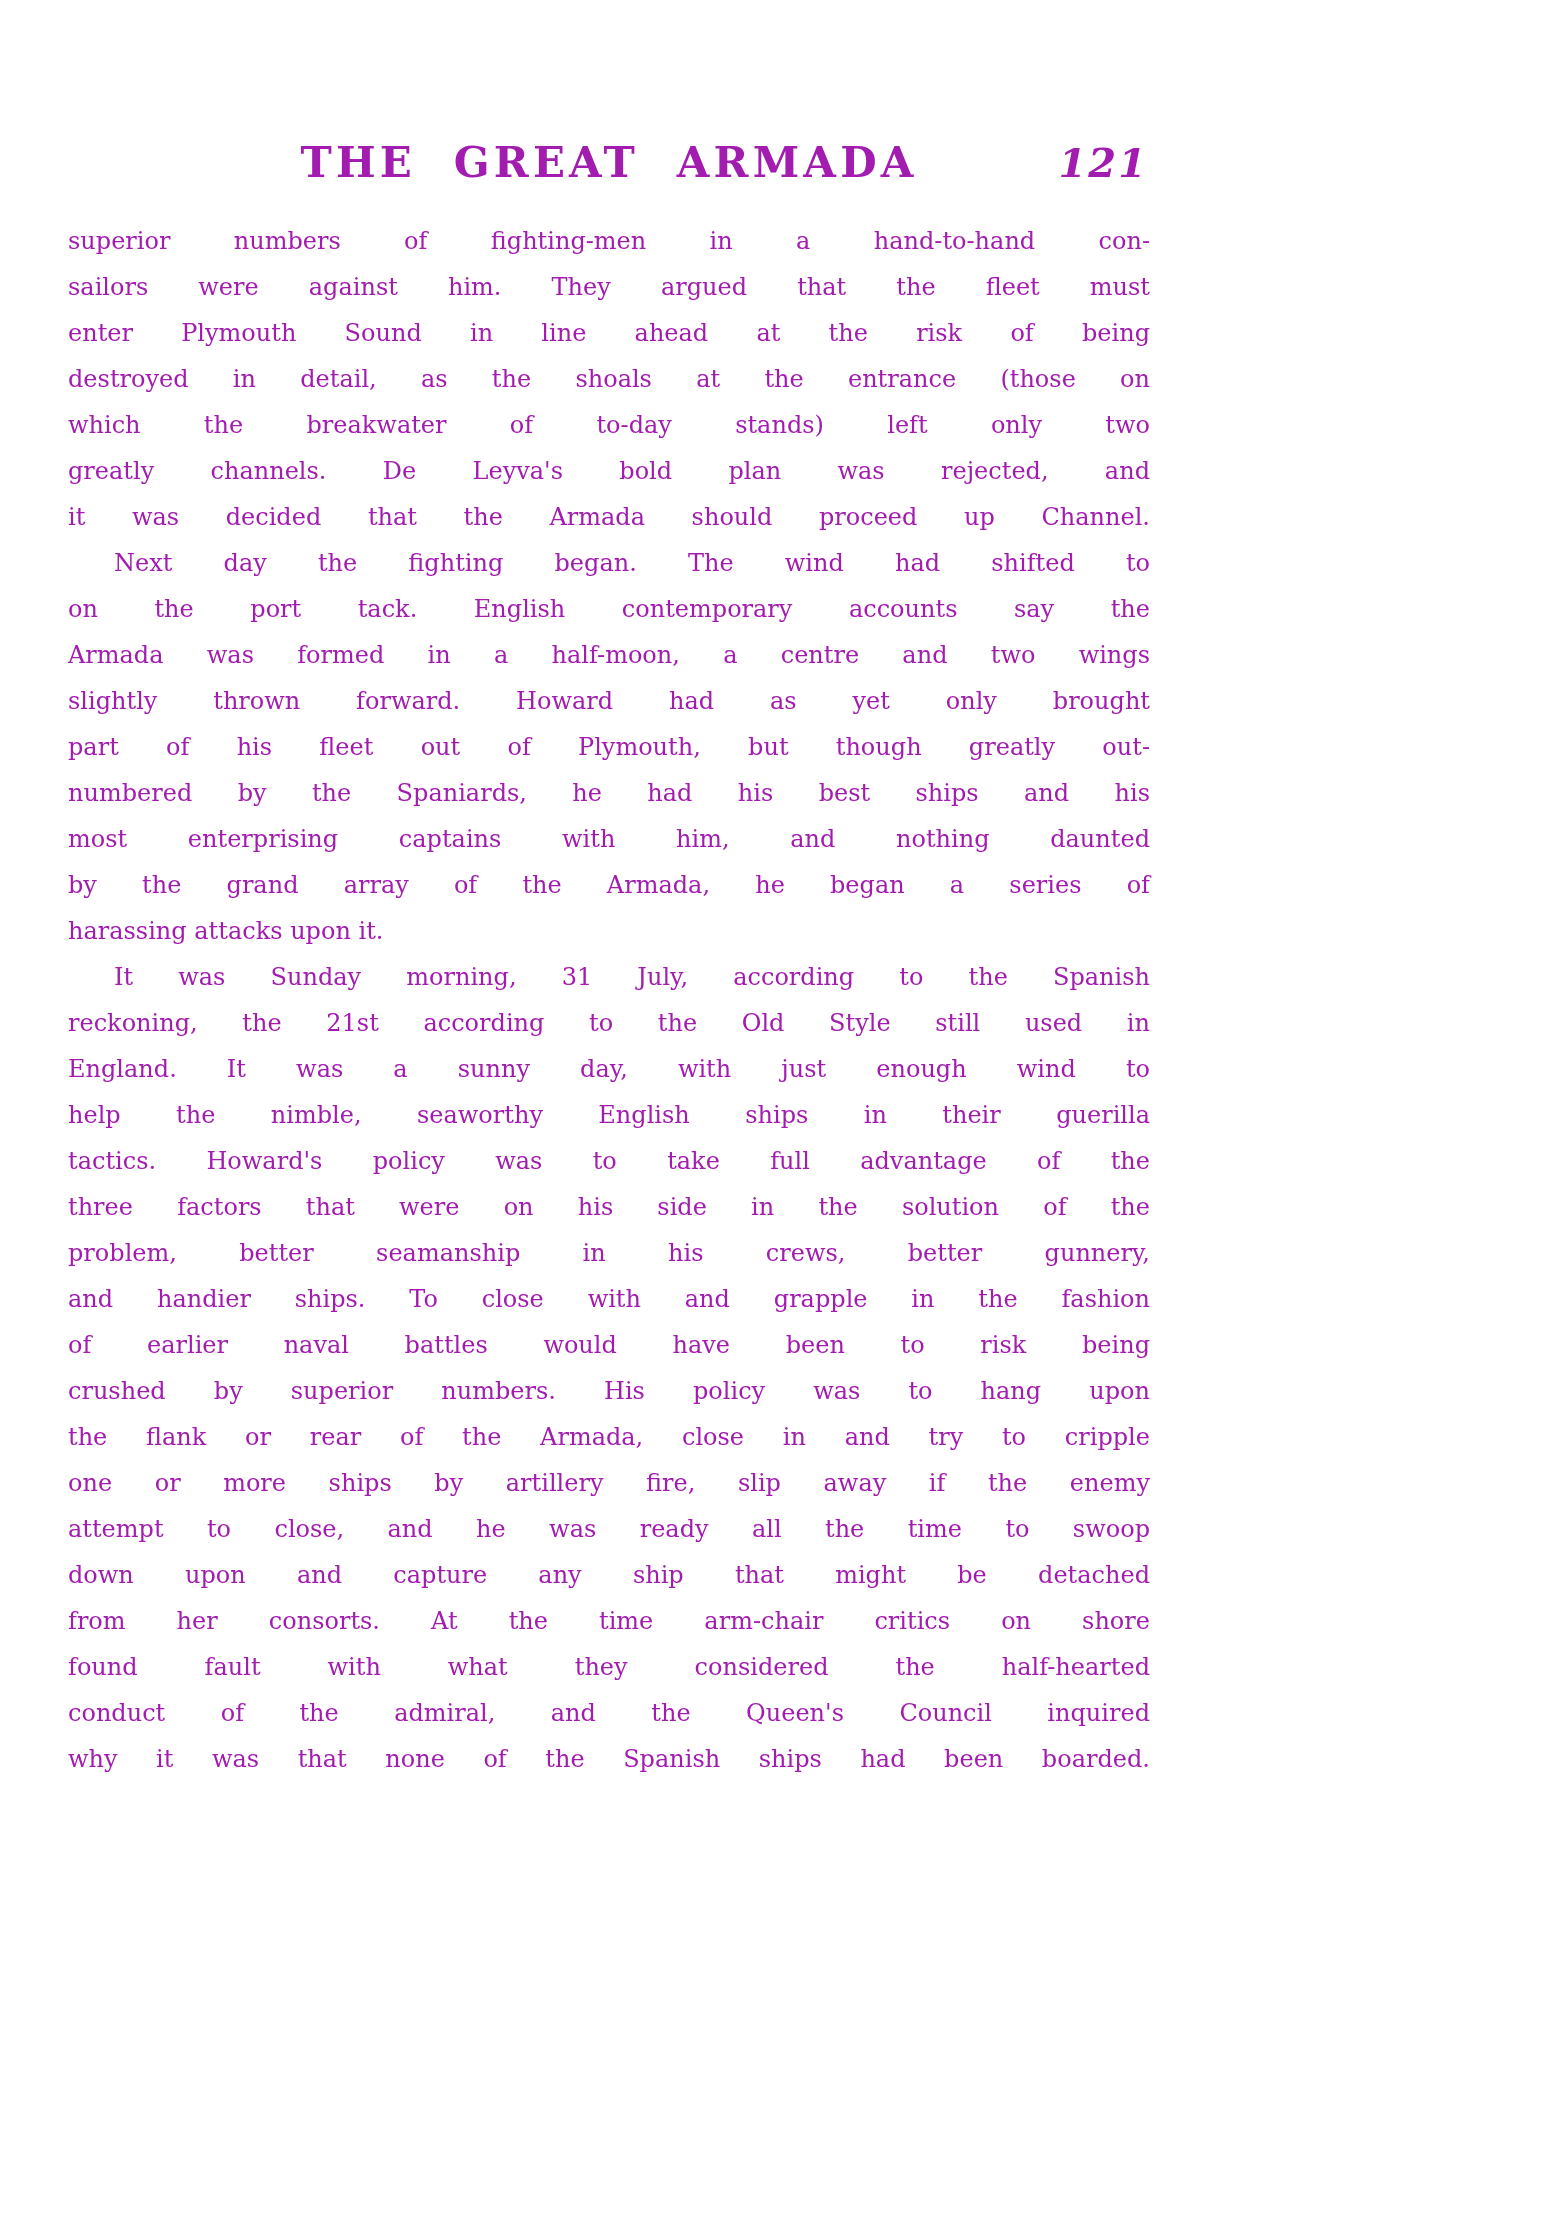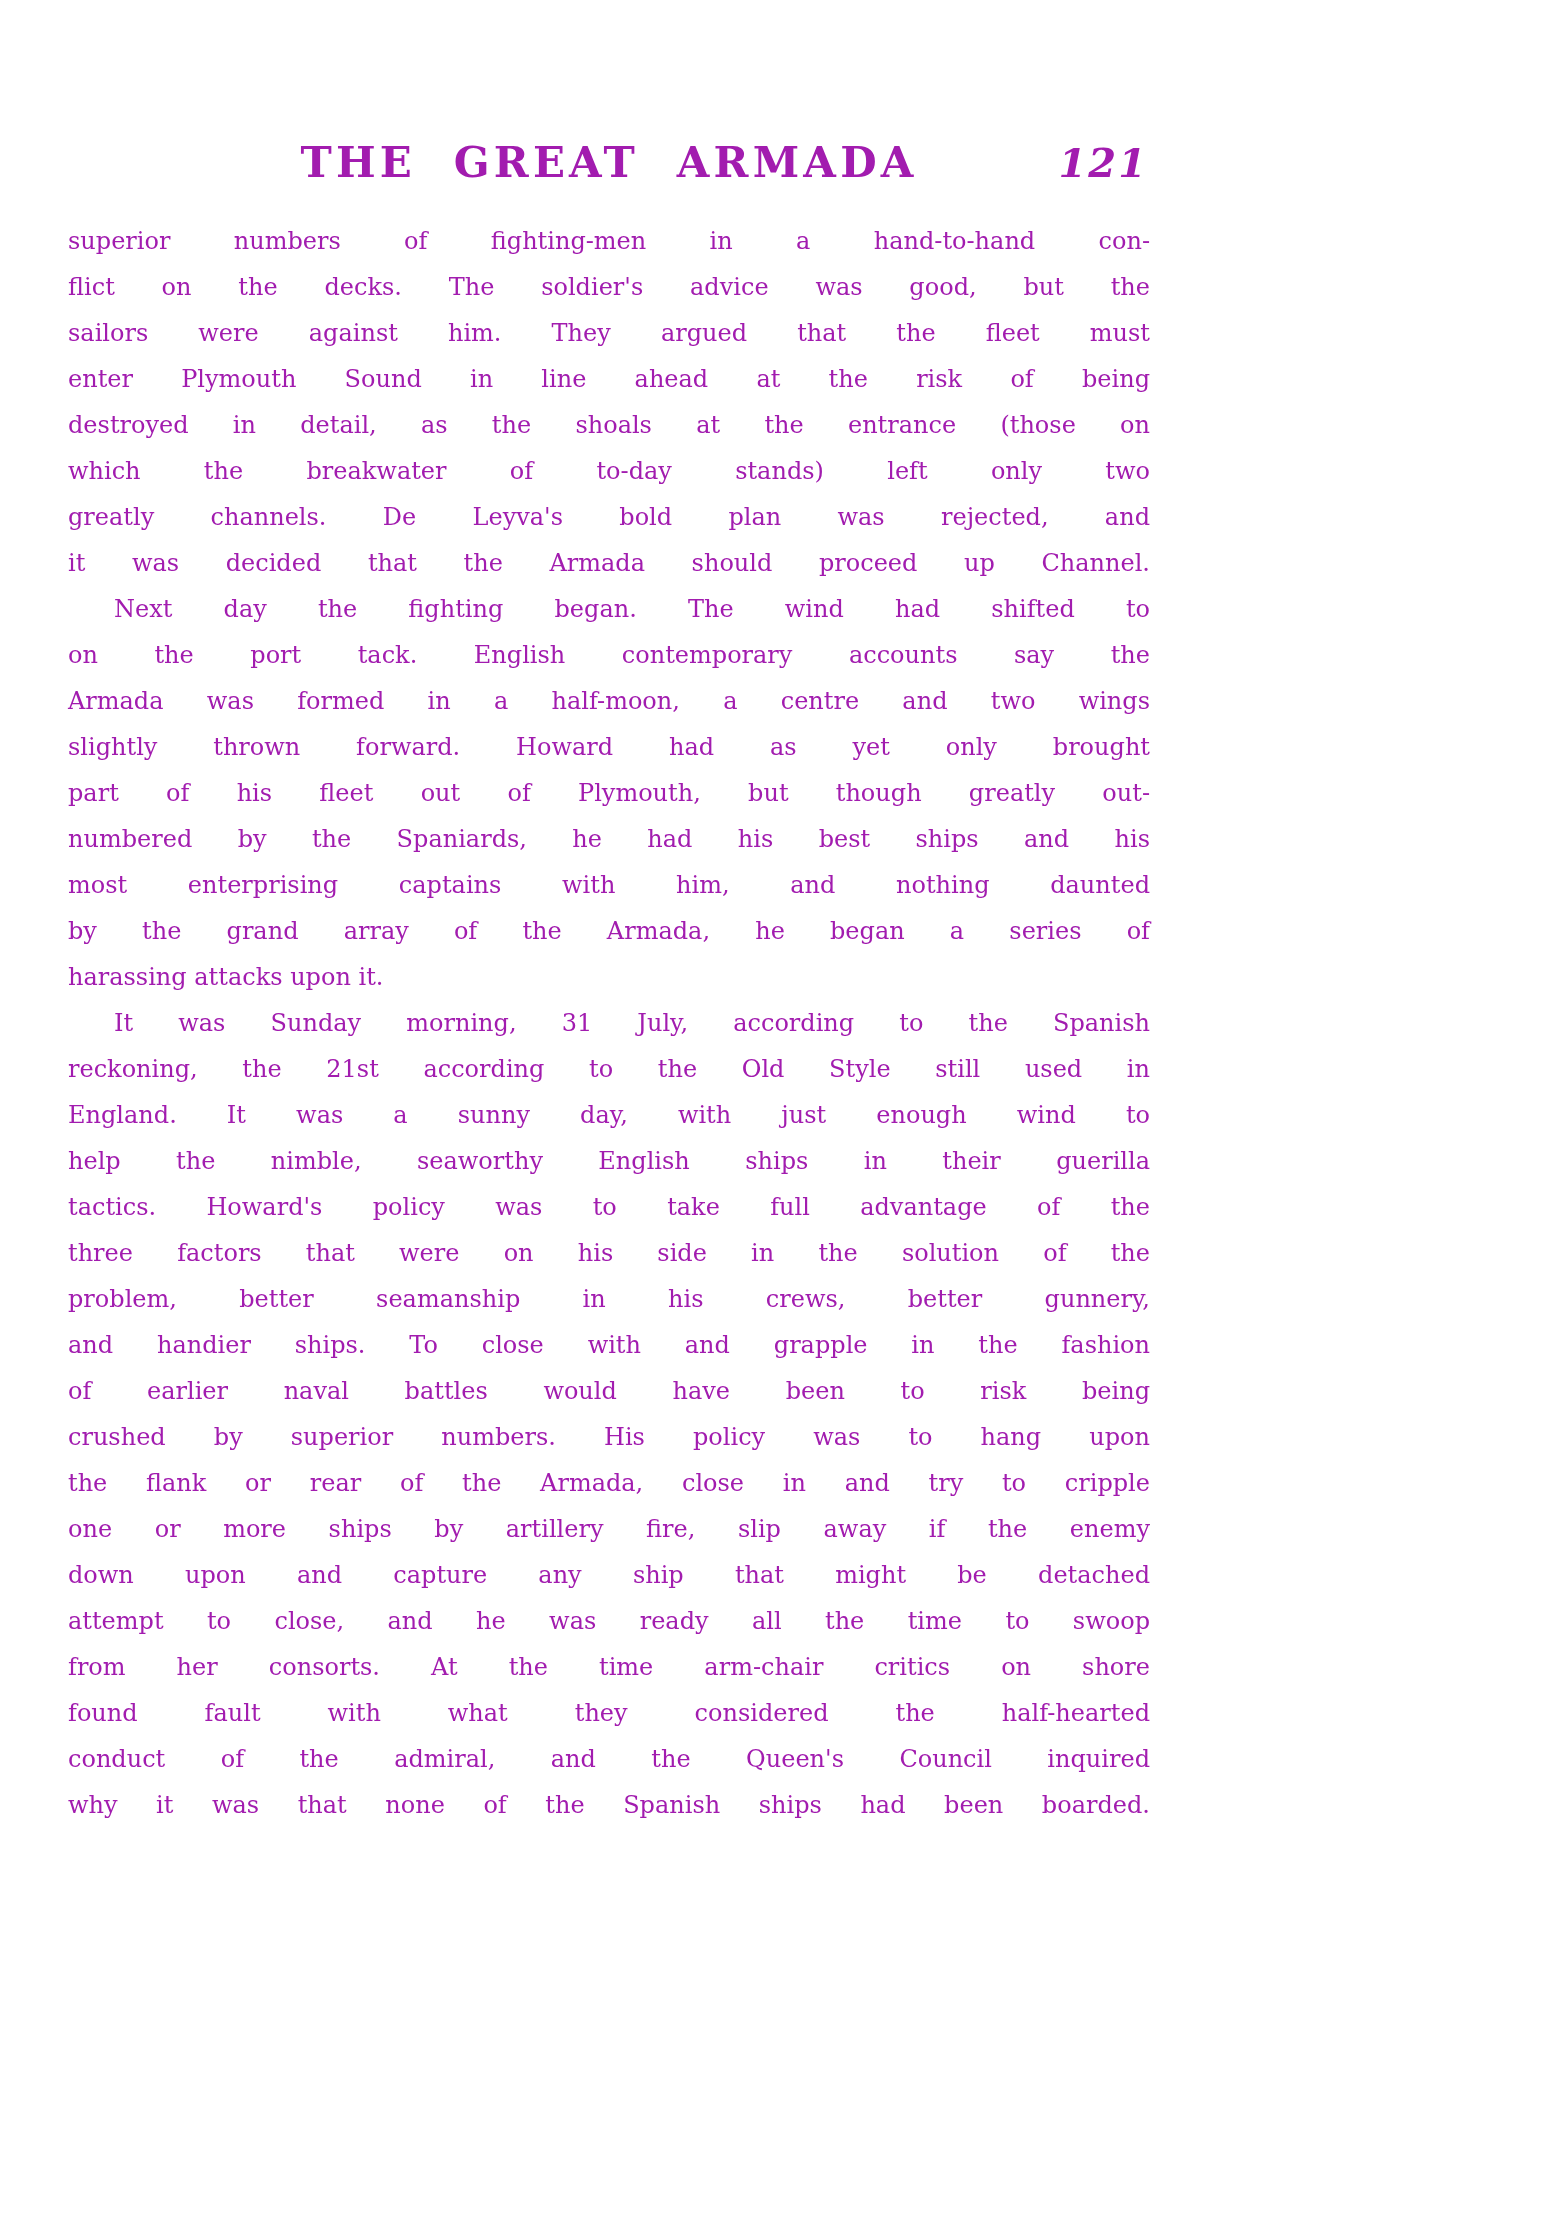--- a/index.html
+++ b/index.html
@@ -69,21 +69,20 @@
 
     <header class="page-header">
       <span class="title">THE GREAT ARMADA</span>
       <span class="page-num">121</span>
     </header>
 
     <main class="body-text">
 
       <div class="paragraph">
         <div class="line">superior numbers of fighting-men in a hand-to-hand con-</div>
-        <div class="line">flict on the decks. The soldier's advice was good, but the</div>
         <div class="line">sailors were against him. They argued that the fleet must</div>
         <div class="line">enter Plymouth Sound in line ahead at the risk of being</div>
         <div class="line">destroyed in detail, as the shoals at the entrance (those on</div>
         <div class="line">which the breakwater of to-day stands) left only two</div>
         <div class="line">greatly channels. De Leyva's bold plan was rejected, and</div>
         <div class="line">it was decided that the Armada should proceed up Channel.</div>
       </div>
 
       <div class="paragraph">
         <div class="line indent">Next day the fighting began. The wind had shifted to</div>
@@ -103,22 +102,22 @@
         <div class="line">England. It was a sunny day, with just enough wind to</div>
         <div class="line">help the nimble, seaworthy English ships in their guerilla</div>
         <div class="line">tactics. Howard's policy was to take full advantage of the</div>
         <div class="line">three factors that were on his side in the solution of the</div>
         <div class="line">problem, better seamanship in his crews, better gunnery,</div>
         <div class="line">and handier ships. To close with and grapple in the fashion</div>
         <div class="line">of earlier naval battles would have been to risk being</div>
         <div class="line">crushed by superior numbers. His policy was to hang upon</div>
         <div class="line">the flank or rear of the Armada, close in and try to cripple</div>
         <div class="line">one or more ships by artillery fire, slip away if the enemy</div>
+        <div class="line">attempt to close, and he was ready all the time to swoop</div>
         <div class="line">down upon and capture any ship that might be detached</div>
-        <div class="line">attempt to close, and he was ready all the time to swoop</div>
         <div class="line">from her consorts. At the time arm-chair critics on shore</div>
         <div class="line">found fault with what they considered the half-hearted</div>
         <div class="line">conduct of the admiral, and the Queen's Council inquired</div>
         <div class="line">why it was that none of the Spanish ships had been boarded.</div>
       </div>
 
     </main>
   </div>
 </div>
 

